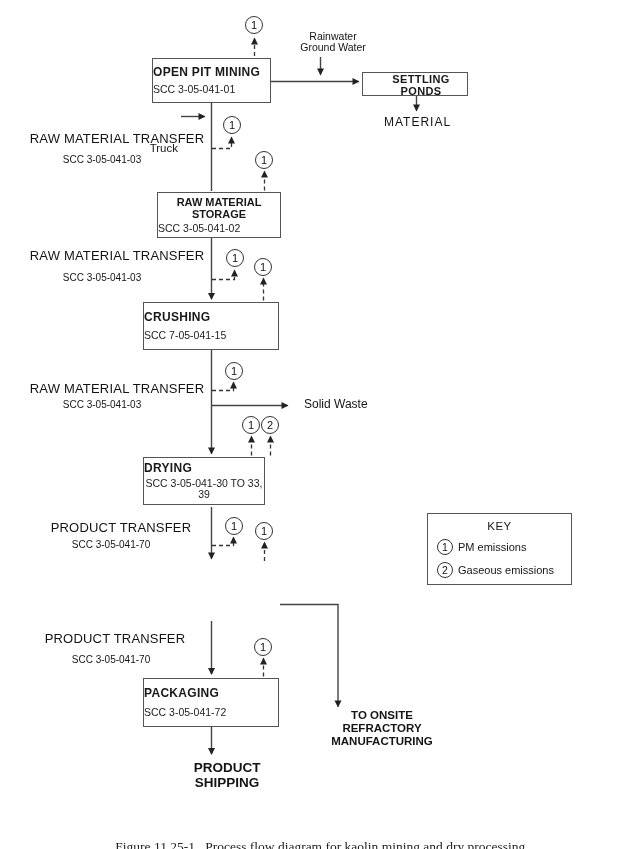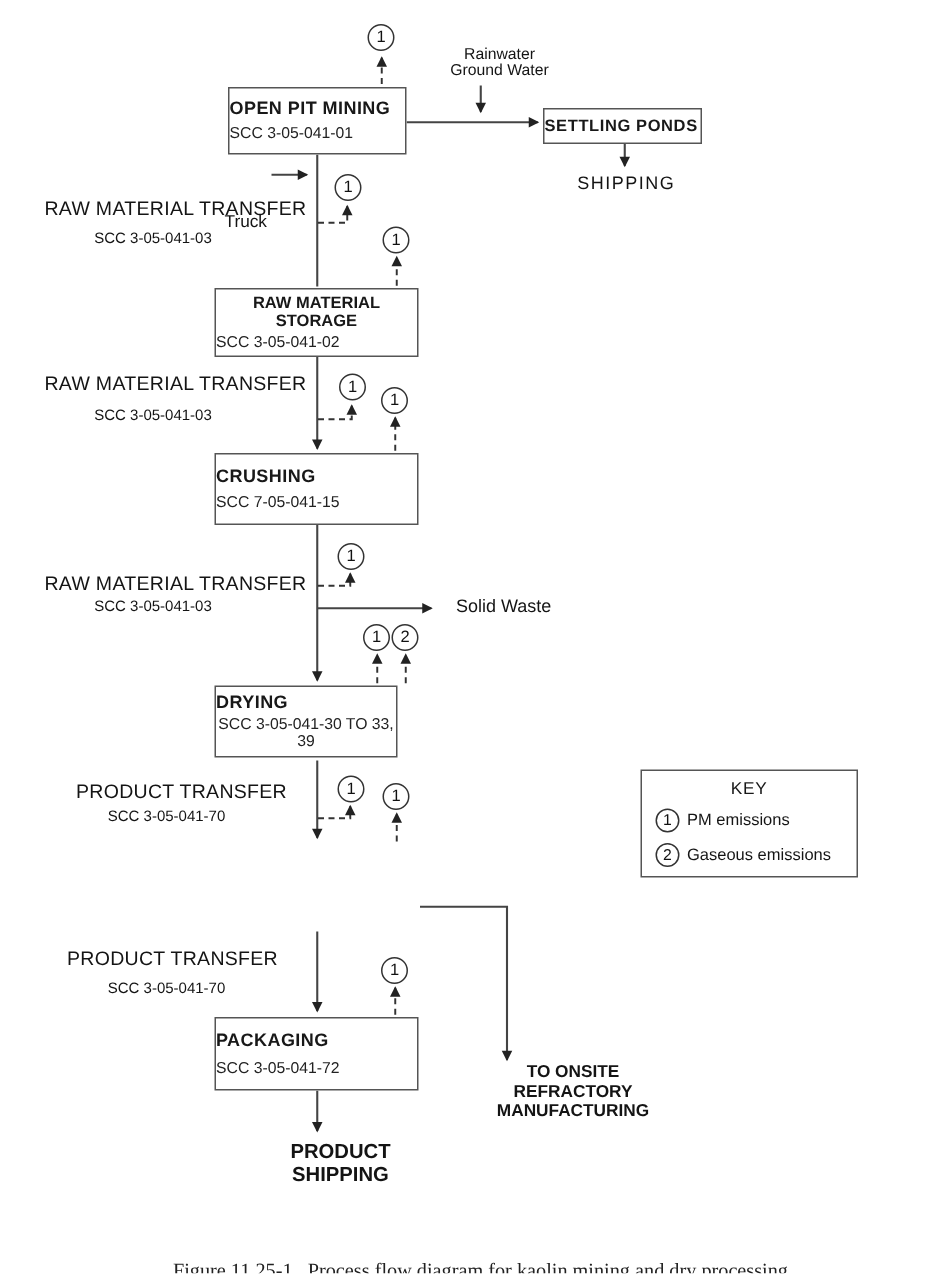--- a/index.html
+++ b/index.html
@@ -85,24 +85,24 @@
       <path d="M263.5,676.5 V658.5" marker-end="url(#arr)"></path>
     </g>
   </svg>
 
   <div class="pbox" style="left:152px;top:58px;width:119px;height:45px;">
     <div class="bt">OPEN PIT MINING</div>
     <div class="bscc">SCC 3-05-041-01</div>
   </div>
 
   <div class="pbox" style="left:362px;top:72px;width:106px;height:24px;">
-    <div class="bt small" style="letter-spacing:.4px;">SETTLING PONDS</div>
+    <div class="bt small" style="letter-spacing:.4px;padding-left:12px;">SETTLING PONDS</div>
   </div>
 
-  <div class="pbox" style="left:143px;top:192px;width:136px;height:46px;">
+  <div class="pbox" style="left:157px;top:192px;width:124px;height:46px;">
     <div class="bt small">RAW MATERIAL STORAGE</div>
     <div class="bscc">SCC 3-05-041-02</div>
   </div>
 
   <div class="pbox" style="left:143px;top:302px;width:136px;height:48px;">
     <div class="bt">CRUSHING</div>
     <div class="bscc">SCC 7-05-041-15</div>
   </div>
 
   <div class="pbox" style="left:143px;top:457px;width:122px;height:48px;">
@@ -128,21 +128,21 @@
   <div class="circ" style="left:255px;top:522px;">1</div>
   <div class="circ" style="left:254px;top:638px;">1</div>
 
   <div class="lbl tc" style="left:288px;top:31px;width:90px;font-size:10.5px;line-height:10.5px;">
     <div>Rainwater</div>
     <div>Ground Water</div>
   </div>
 
   <div class="lbl tr plain11" style="left:140px;top:110px;width:38px;">Truck</div>
 
-  <div class="lbl tc" style="left:370px;top:115px;width:95px;font-size:12px;letter-spacing:1px;">SHIPPING</div>
+  <div class="lbl tc" style="left:370px;top:115px;width:95px;font-size:12px;letter-spacing:1px;">MATERIAL</div>
 
   <div class="lbl tc bold13" style="left:27px;top:132px;width:180px;">RAW MATERIAL TRANSFER</div>
   <div class="lbl tc scc10" style="left:42px;top:154px;width:120px;">SCC 3-05-041-03</div>
 
   <div class="lbl tc bold13" style="left:27px;top:249px;width:180px;">RAW MATERIAL TRANSFER</div>
   <div class="lbl tc scc10" style="left:42px;top:272px;width:120px;">SCC 3-05-041-03</div>
 
   <div class="lbl tc bold13" style="left:27px;top:382px;width:180px;">RAW MATERIAL TRANSFER</div>
   <div class="lbl tc scc10" style="left:42px;top:399px;width:120px;">SCC 3-05-041-03</div>
 

